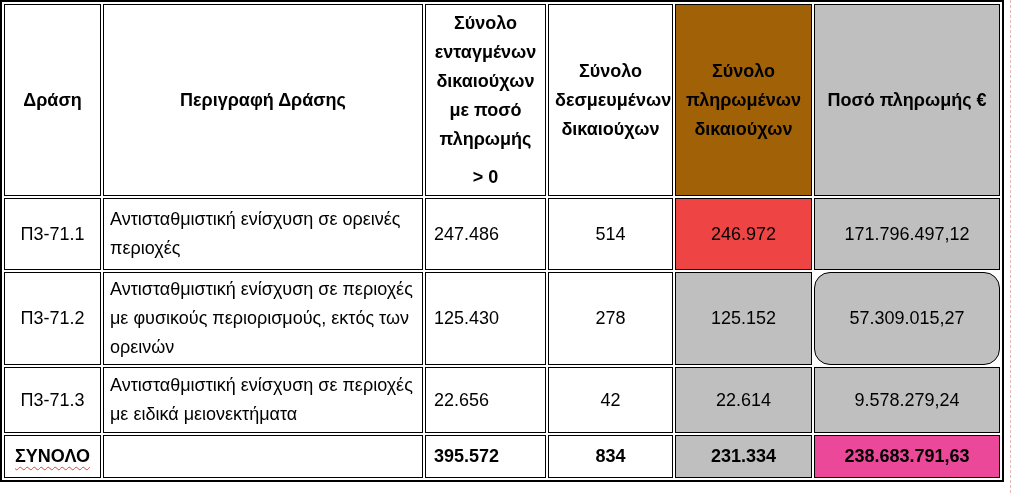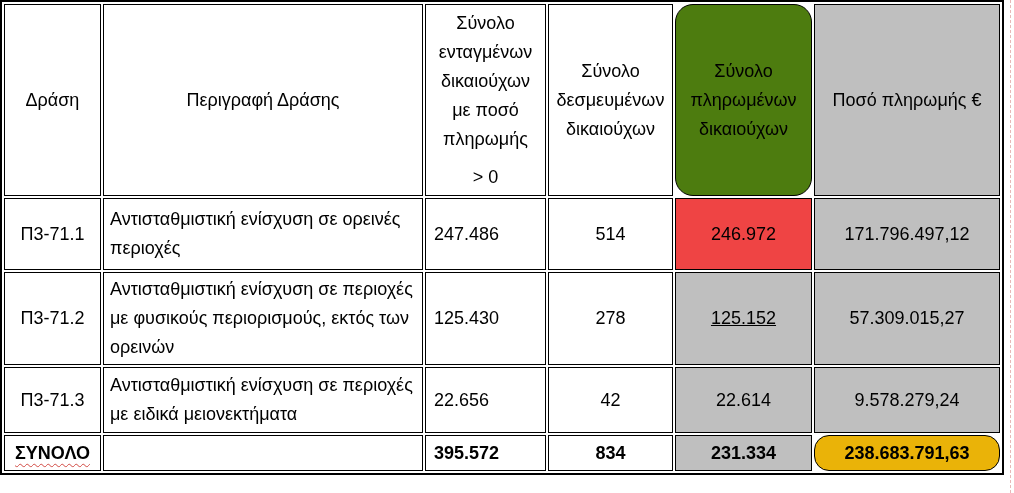--- a/index.html
+++ b/index.html
@@ -31,21 +31,21 @@
   th, td {
     border: 1px solid #000;
     background: #fff;
     vertical-align: middle;
     padding: 2px 6px;
     font-size: 18px;
     line-height: 29px;
     overflow: hidden;
   }
   th {
-    font-weight: normal;
+    font-weight: bold;
     text-align: center;
   }
   td { text-align: center; }
   td.cell-description {
     text-align: left;
     padding-right: 4px;
   }
   td.cell-enrolled {
     text-align: left;
     padding-left: 8px;
@@ -84,56 +84,56 @@
     </colgroup>
     <thead>
       <tr style="height:192px">
         <th>Δράση</th>
         <th>Περιγραφή Δράσης</th>
         <th>
           <div>Σύνολο ενταγμένων δικαιούχων με ποσό πληρωμής</div>
           <div class="hdr-suffix">&gt; 0</div>
         </th>
         <th>Σύνολο δεσμευμένων δικαιούχων</th>
-        <th class="shaded" style="background: #4d7c0f; border-radius: 18px;">Σύνολο πληρωμένων δικαιούχων</th>
+        <th class="shaded" style="background: #a16207;">Σύνολο πληρωμένων δικαιούχων</th>
         <th class="shaded" style="background: rgb(191, 191, 191);">Ποσό πληρωμής €</th>
       </tr>
     </thead>
     <tbody>
       <tr style="height:72px">
         <td class="cell-code">Π3-71.1</td>
         <td class="cell-description">Αντισταθμιστική ενίσχυση σε ορεινές περιοχές</td>
         <td class="cell-enrolled">247.486</td>
         <td class="cell-committed">514</td>
         <td class="cell-paid shaded" style="background: #ef4444;">246.972</td>
         <td class="cell-amount shaded" style="background: rgb(191, 191, 191);">171.796.497,12</td>
       </tr>
       <tr style="height:90px">
         <td class="cell-code">Π3-71.2</td>
         <td class="cell-description">Αντισταθμιστική ενίσχυση σε περιοχές με φυσικούς περιορισμούς, εκτός των ορεινών</td>
         <td class="cell-enrolled">125.430</td>
         <td class="cell-committed">278</td>
-        <td class="cell-paid shaded" style="background: rgb(191, 191, 191); text-decoration: underline;">125.152</td>
-        <td class="cell-amount shaded" style="background: rgb(191, 191, 191);">57.309.015,27</td>
+        <td class="cell-paid shaded" style="background: rgb(191, 191, 191);">125.152</td>
+        <td class="cell-amount shaded" style="background: rgb(191, 191, 191); border-radius: 16px;">57.309.015,27</td>
       </tr>
       <tr style="height:66px">
         <td class="cell-code">Π3-71.3</td>
         <td class="cell-description">Αντισταθμιστική ενίσχυση σε περιοχές με ειδικά μειονεκτήματα</td>
         <td class="cell-enrolled">22.656</td>
         <td class="cell-committed">42</td>
         <td class="cell-paid shaded" style="background: rgb(191, 191, 191);">22.614</td>
         <td class="cell-amount shaded" style="background: rgb(191, 191, 191);">9.578.279,24</td>
       </tr>
-      <tr class="total-row" style="height:36px">
+      <tr class="total-row" style="height:43px">
         <td class="cell-code">
           <span class="misspelled" style="text-decoration-color: rgb(210, 74, 67);">ΣΥΝΟΛΟ</span>
         </td>
         <td class="cell-description"></td>
         <td class="cell-enrolled">395.572</td>
         <td class="cell-committed">834</td>
         <td class="cell-paid shaded" style="background: rgb(191, 191, 191);">231.334</td>
-        <td class="cell-amount shaded" style="background: #eab308; border-radius: 15px;">238.683.791,63</td>
+        <td class="cell-amount shaded" style="background: #ec4899;">238.683.791,63</td>
       </tr>
     </tbody>
   </table>
 
   <div class="margin-line"></div>
 </div>
 
 </body></html>

